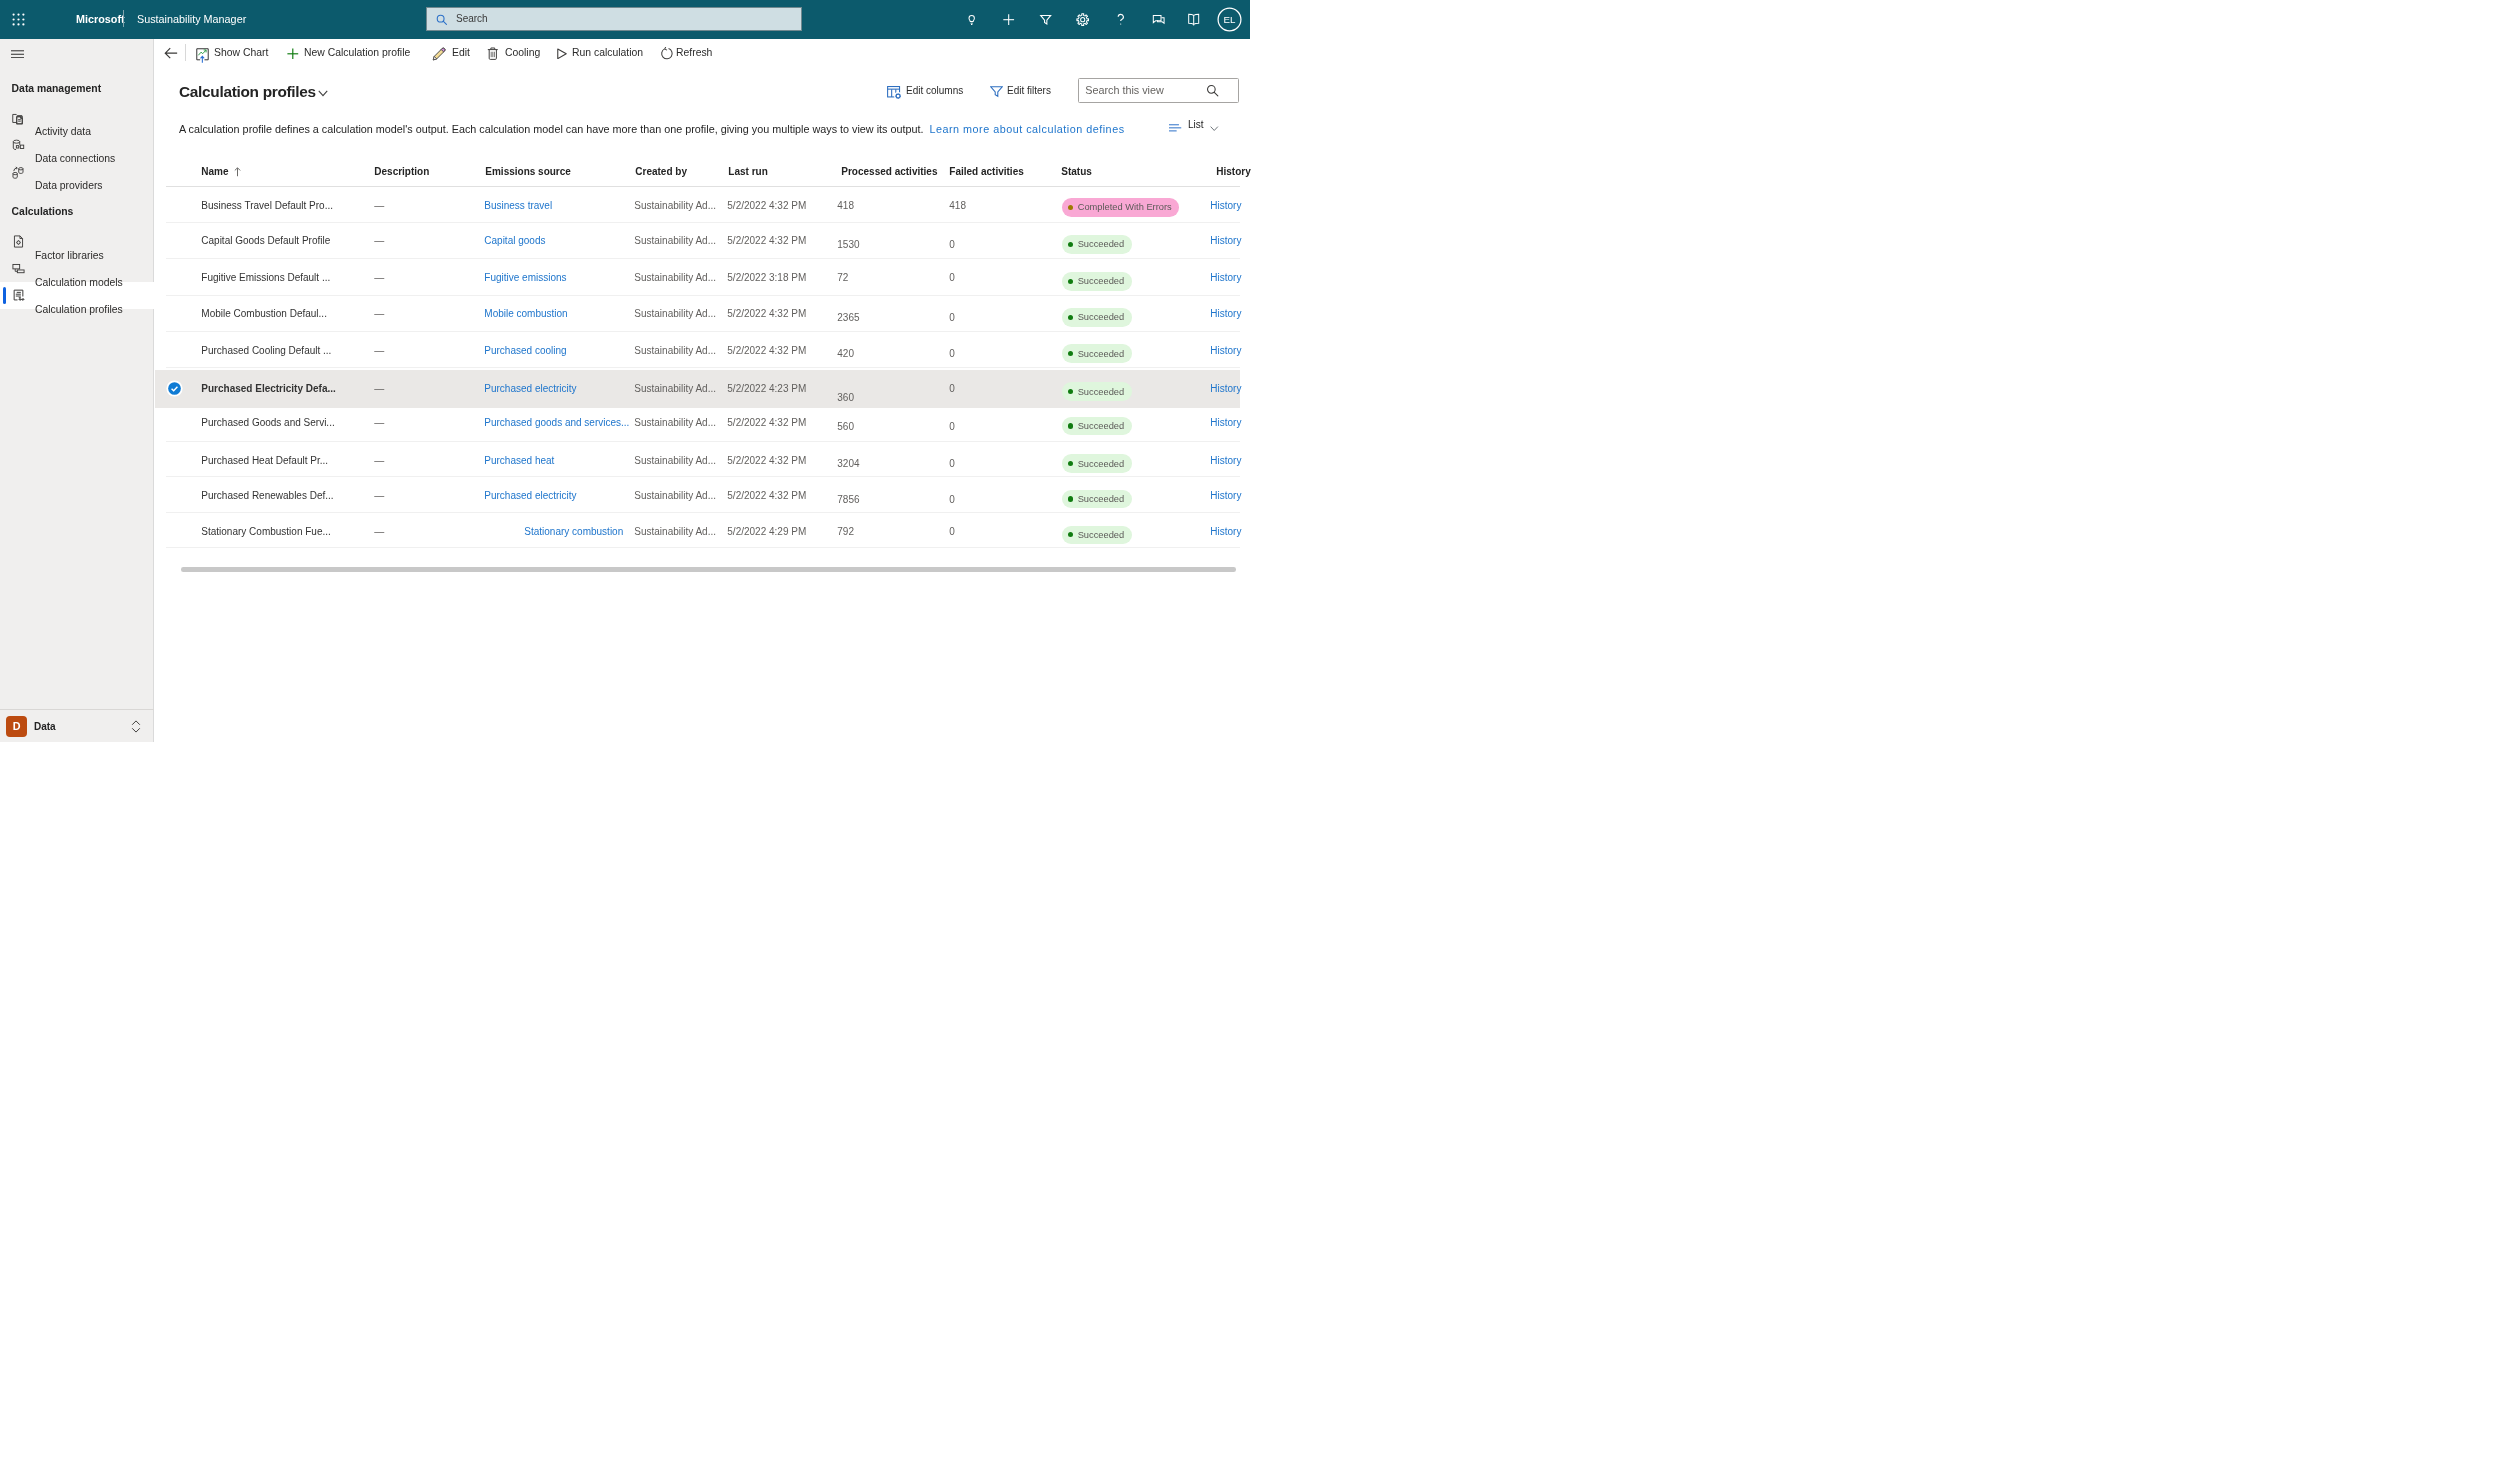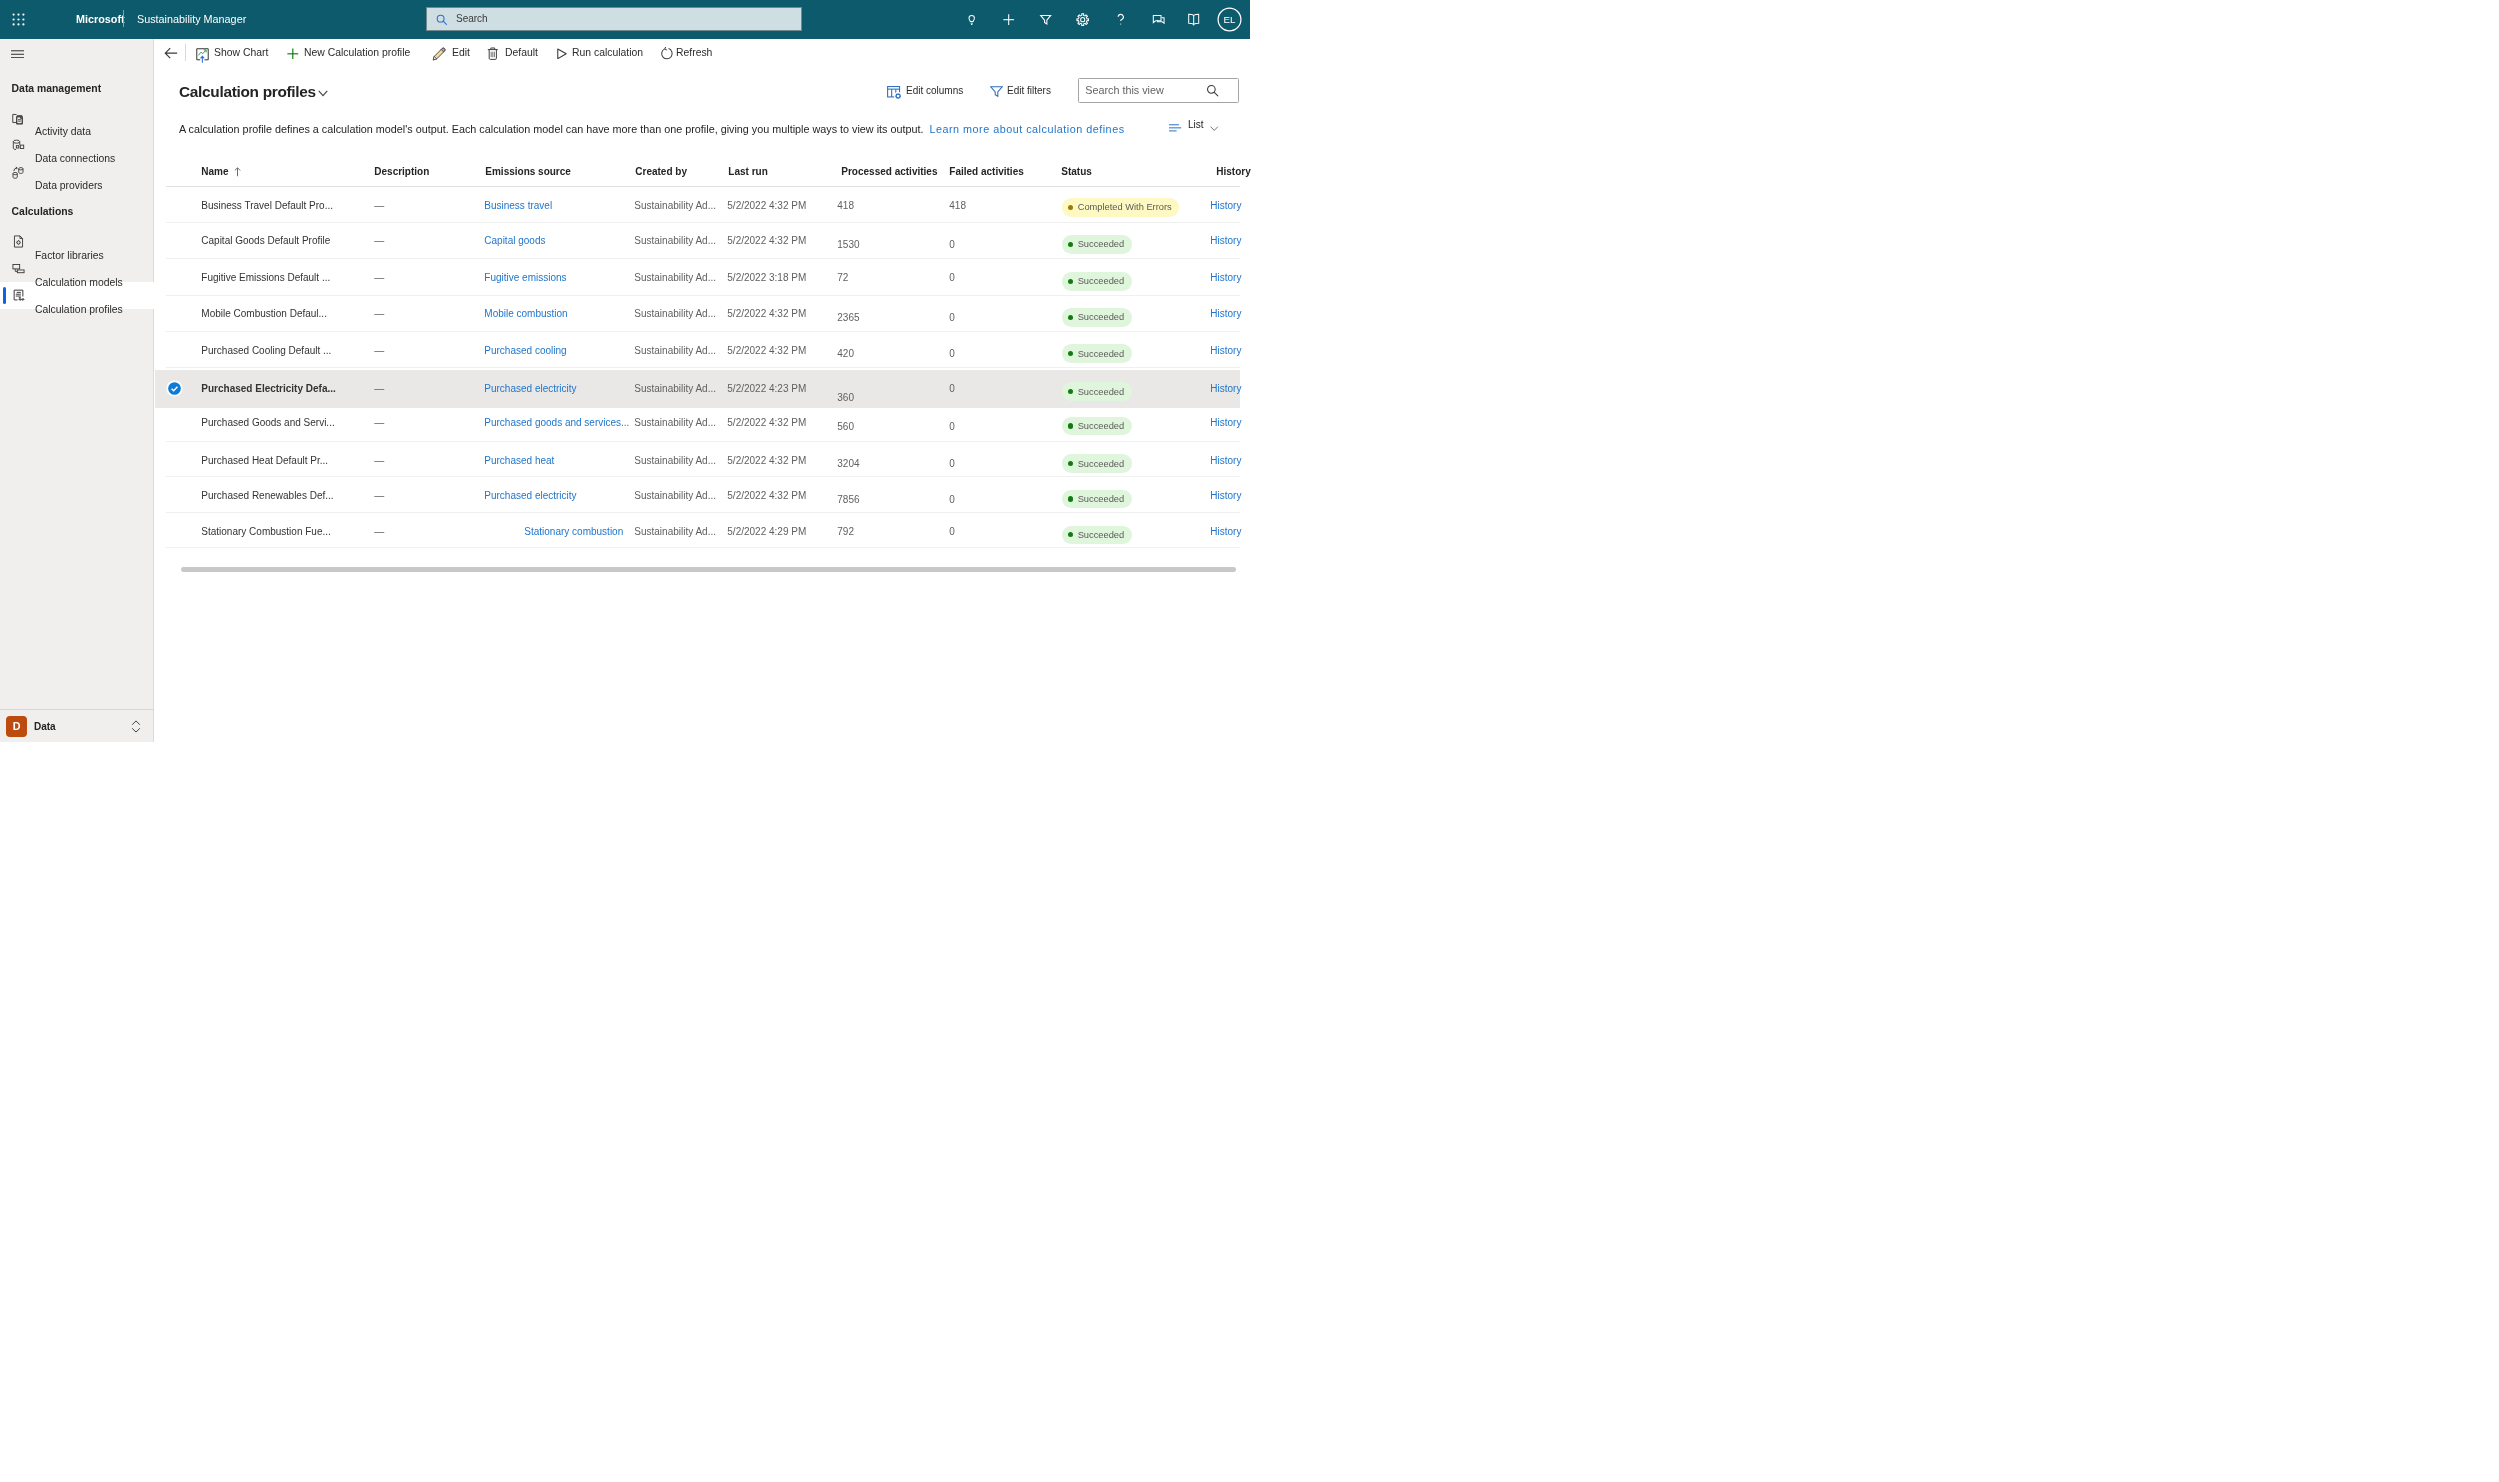--- a/index.html
+++ b/index.html
@@ -56,21 +56,21 @@
     border-bottom:0.8px solid #e0e0e0; }
   .row { position:absolute; left:12.3px; width:1074px; border-bottom:0.8px solid #f0f0f0; }
   .cell { position:absolute; font-size:10px; line-height:14px; height:14px; color:#615f5d; white-space:nowrap; }
   .cname { color:#333; }
   .link { color:#2076cc; }
   .pill { height:18.5px; border-radius:9.3px; display:inline-flex; align-items:center;
     font-size:9.3px; color:#5c5a58; padding:0 7.7px 0 5.4px; }
   .dot { width:5.4px; height:5.4px; border-radius:50%; margin-right:4.6px; }
   .pgreen { background:#dff6dd; }
   .pgreen .dot { background:#107c10; }
-  .pyellow { background:#fef9c3; }
+  .pyellow { background:#f9a8d4; }
   .pyellow .dot { background:#9d7a00; }
   #scrollbar { position:absolute; left:27px; top:500px; width:1055px; height:4.6px;
     border-radius:2.3px; background:#c8c8c8; }
 </style>
 </head>
 <body>
 
 <div id="topbar">
   <svg class="abs" style="left:12.3px; top:13px;" width="13" height="13" viewBox="0 0 17 17">
     <g fill="#fff">
@@ -234,21 +234,21 @@
   <span class="cmdtxt" style="left:298px;">Edit</span>
 
   <svg class="abs" style="left:333px; top:7.7px;" width="11.6" height="13" viewBox="0 0 15 17" fill="none" stroke="#3f3e3d" stroke-width="1.3">
     <path d="M5 3.2 v-1.9 h5 v1.9 M1 3.4 h13 M2.8 3.4 v11.4 a1.4 1.4 0 0 0 1.4 1.4 h6.6 a1.4 1.4 0 0 0 1.4 -1.4 V3.4"></path>
     <g stroke="#6b6a69" stroke-width="1.2">
     <line x1="5.4" y1="6.2" x2="5.4" y2="13.3"></line>
         <line x1="7.5" y1="6.2" x2="7.5" y2="13.3"></line>
         <line x1="9.6" y1="6.2" x2="9.6" y2="13.3"></line>
       </g>
   </svg>
-  <span class="cmdtxt" style="left:351px;">Default</span>
+  <span class="cmdtxt" style="left:351px;">Cooling</span>
 
   <svg class="abs" style="left:403px; top:8.5px;" width="10" height="11.6" viewBox="0 0 13 15" fill="none" stroke="#3b3a39" stroke-width="1.4">
     <path d="M1 1.2 L12 7.5 L1 13.8 Z" stroke-linejoin="round"></path>
   </svg>
   <span class="cmdtxt" style="left:418px;">Run calculation</span>
 
   <svg class="abs" style="left:506px; top:7.7px;" width="13.5" height="13.5" viewBox="0 0 18 18" fill="none" stroke="#3f3e3d" stroke-width="1.4">
     <path d="M6.1 2.5 a7 7 0 1 0 5.3 -0.4"></path>
     <path d="M6.3 -0.6 v3.4 h3.4" transform="rotate(24 6.3 2.8)" stroke-width="1.3"></path>
   </svg>

